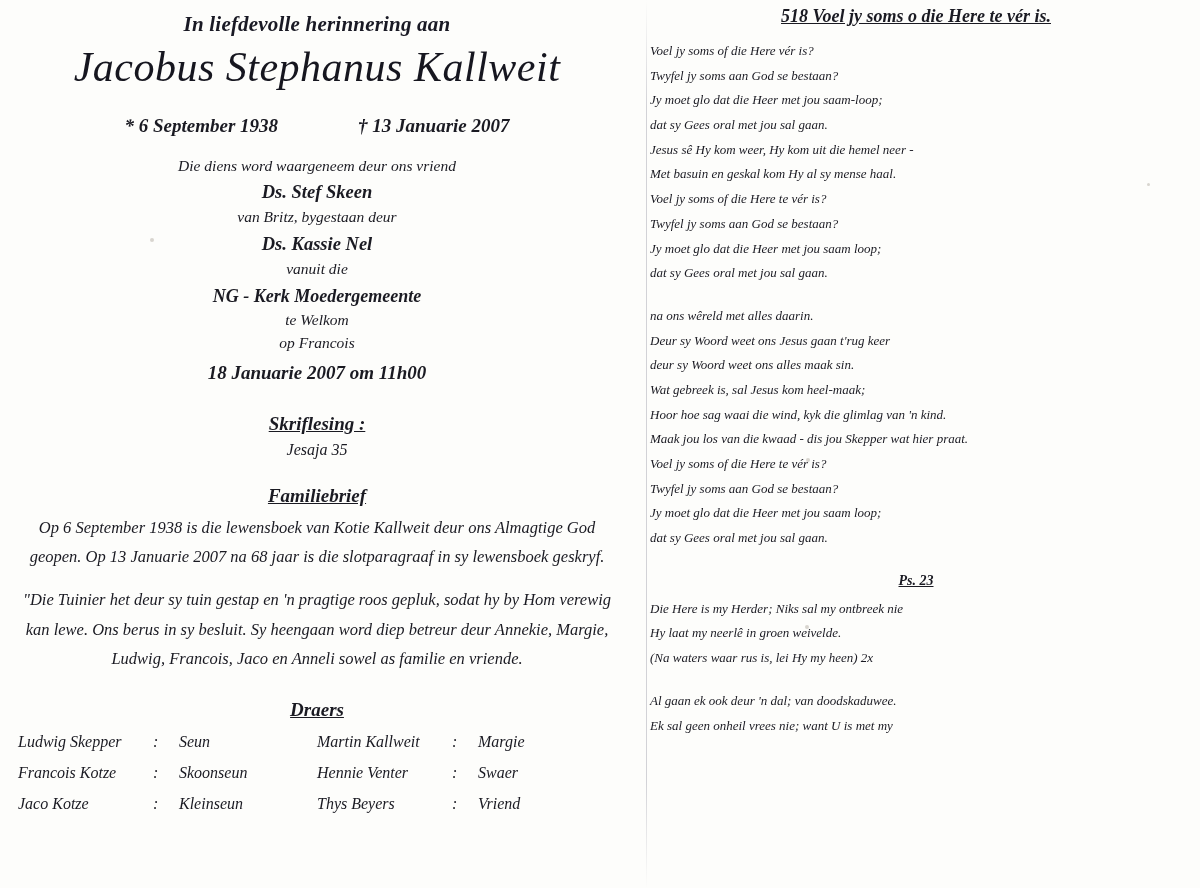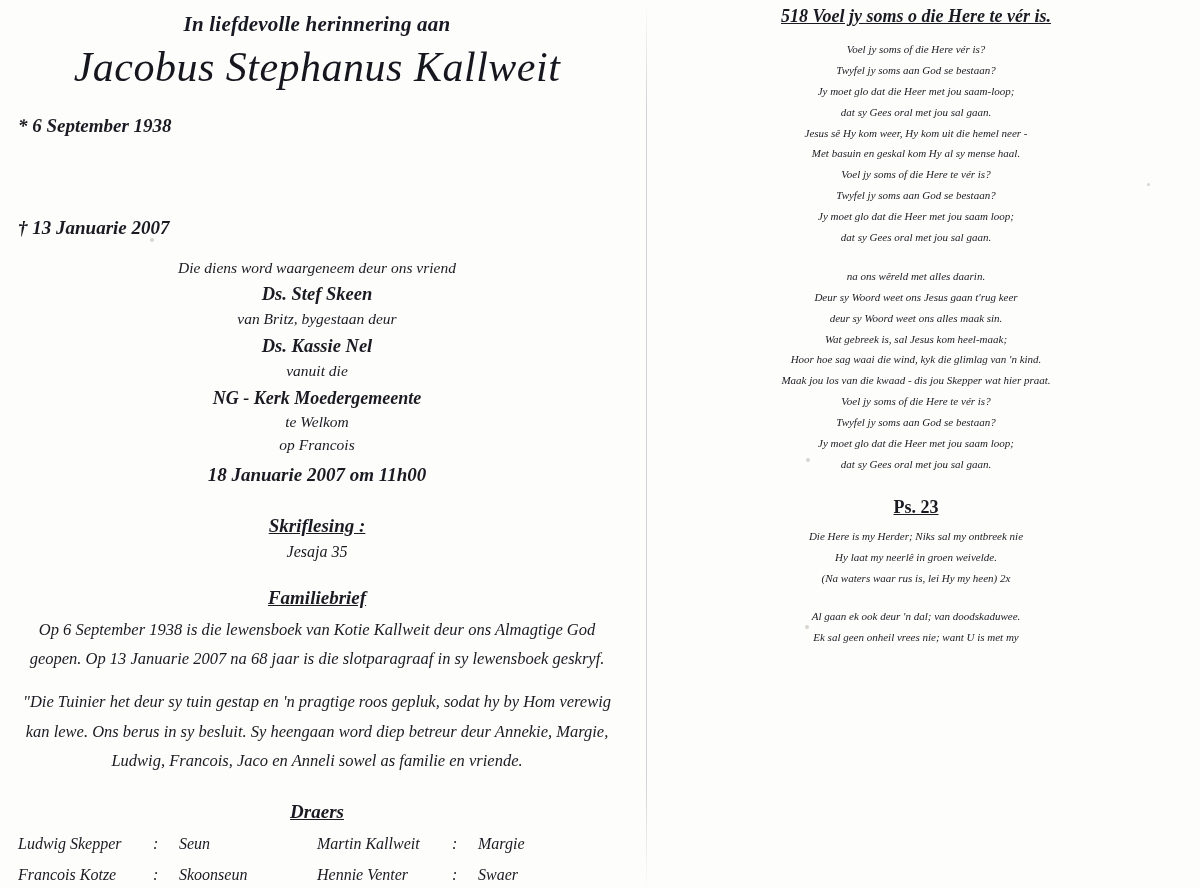--- a/index.html
+++ b/index.html
@@ -63,21 +63,20 @@
     font-family: "Liberation Serif", serif;
   }
   .dates {
     display: flex;
     justify-content: center;
     gap: 80px;
     font-style: italic;
     font-weight: bold;
     font-size: 19px;
     margin: 24px 0 10px 0;
-    flex-direction: column;
   }
   .dates .d { white-space: nowrap; }
 
   .service {
     text-align: center;
     margin-top: 18px;
     line-height: 1.45;
   }
   .service .line-sm {
     font-style: italic;
@@ -159,31 +158,31 @@
   
   .hymn-title {
     text-align: center;
     font-style: italic;
     font-weight: bold;
     font-size: 18px;
     text-decoration: underline;
     margin: 4px 0 12px 0;
   }
   .verse {
-    text-align: center;
-    font-style: italic;
-    font-size: 11px;
+    font-style: italic;
+    font-size: 13px;
     line-height: 1.9;
     margin-bottom: 18px;
   }
   .verse div { white-space: nowrap; }
   .ps-head {
     text-align: center;
-    font-weight: bold;
-    font-size: 18px;
+    font-style: italic;
+    font-weight: bold;
+    font-size: 14px;
     text-decoration: underline;
     margin: 22px 0 8px 0;
   }
   .speck {
     position: absolute;
     background: #b9b4ac;
     border-radius: 50%;
     opacity: 0.55;
   }
 </style>

